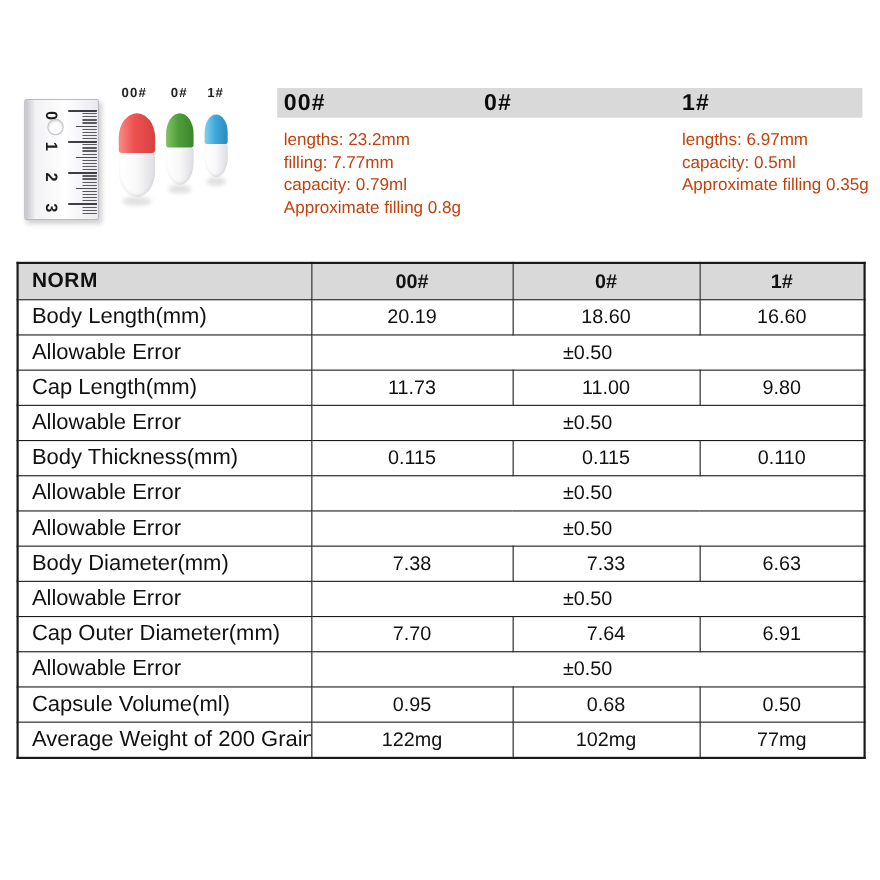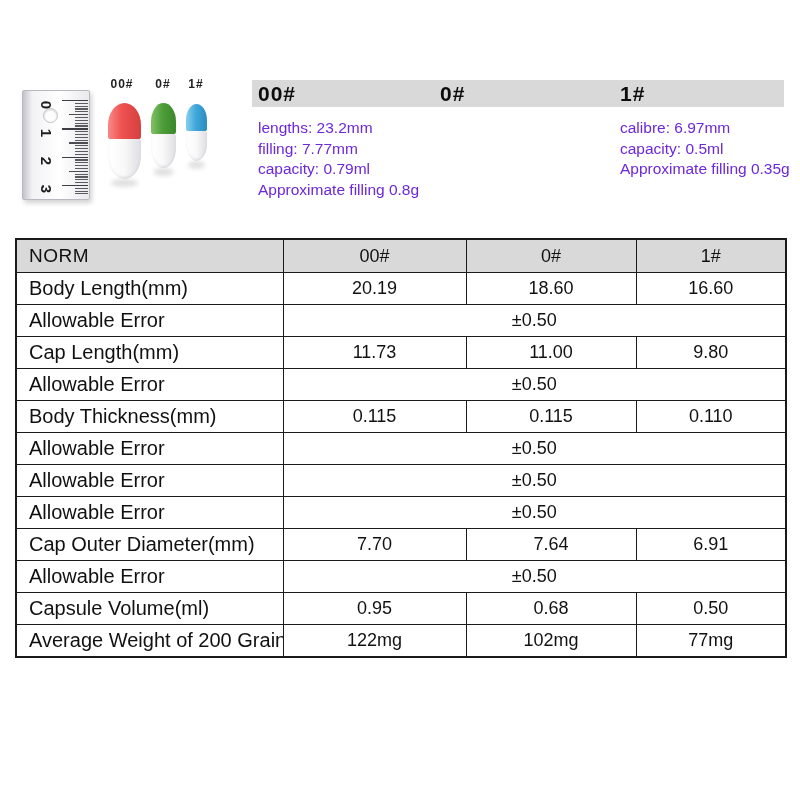--- a/index.html
+++ b/index.html
@@ -63,38 +63,38 @@
 
   
   .spec-bar { position:absolute; left:252px; top:80px; width:532px; height:27px; background:#d9d9d9; }
   .spec-col { position:absolute; top:80px; width:178px; }
   .spec-col-0 { left:252px; }  .spec-col-1 { left:434px; }  .spec-col-2 { left:614px; }
   .spec-size {
     height:27px; line-height:27px; padding-left:6px;
     font-size:21px; font-weight:bold; letter-spacing:1px; color:#0c0c0c;
   }
   .spec-lines { margin-top:11px; padding-left:6px; }
-  .spec-line { font-size:15.5px; line-height:20.5px; color:#6d28d9; white-space:nowrap; }
+  .spec-line { font-size:15.5px; line-height:20.5px; color:#c2410c; white-space:nowrap; }
 
   
   table.spec-table {
     position:absolute; left:15px; top:238px; width:770px;
     border-collapse:collapse; table-layout:fixed;
     border:2px solid #1a1a1a;
   }
   .spec-table col.c0 { width:267px; }
   .spec-table col.c1 { width:183px; }
   .spec-table col.c2 { width:170px; }
   .spec-table col.c3 { width:150px; }
   .spec-table th, .spec-table td {
     border:1px solid #1a1a1a; height:31px; vertical-align:middle;
     font-size:18px; color:#111; text-align:center; padding:0;
     overflow:hidden; white-space:nowrap;
   }
-  .spec-table tr.head-row th { background:#d9d9d9; font-weight:normal; height:32px; }
+  .spec-table tr.head-row th { background:#d9d9d9; font-weight:bold; height:32px; }
   .spec-table th.lbl, .spec-table td.lbl { text-align:left; padding-left:12px; font-size:20px; }
   .spec-table th.lbl { font-size:19px; letter-spacing:0.5px; }
 </style>
 </head>
 <body>
 
 <div class="page">
 
   <div class="ruler">
     <div class="ruler-num rn0">0</div>
@@ -138,21 +138,21 @@
     </div>
   </div>
 
   <div class="spec-col spec-col-1">
     <div class="spec-size">0#</div>
   </div>
 
   <div class="spec-col spec-col-2">
     <div class="spec-size">1#</div>
     <div class="spec-lines">
-      <div class="spec-line">calibre: 6.97mm</div>
+      <div class="spec-line">lengths: 6.97mm</div>
       <div class="spec-line">capacity: 0.5ml</div>
       <div class="spec-line">Approximate filling 0.35g</div>
     </div>
   </div>
 
   <table class="spec-table">
     <colgroup>
         <col class="c0">
         <col class="c1">
         <col class="c2">
@@ -193,20 +193,26 @@
       </tr>
       <tr>
         <td class="lbl">Allowable Error</td>
         <td colspan="3">±0.50</td>
       </tr>
       <tr>
         <td class="lbl">Allowable Error</td>
         <td colspan="3">±0.50</td>
       </tr>
       <tr>
+        <td class="lbl">Body Diameter(mm)</td>
+        <td>7.38</td>
+        <td>7.33</td>
+        <td>6.63</td>
+      </tr>
+      <tr>
         <td class="lbl">Allowable Error</td>
         <td colspan="3">±0.50</td>
       </tr>
       <tr>
         <td class="lbl">Cap Outer Diameter(mm)</td>
         <td>7.70</td>
         <td>7.64</td>
         <td>6.91</td>
       </tr>
       <tr>

